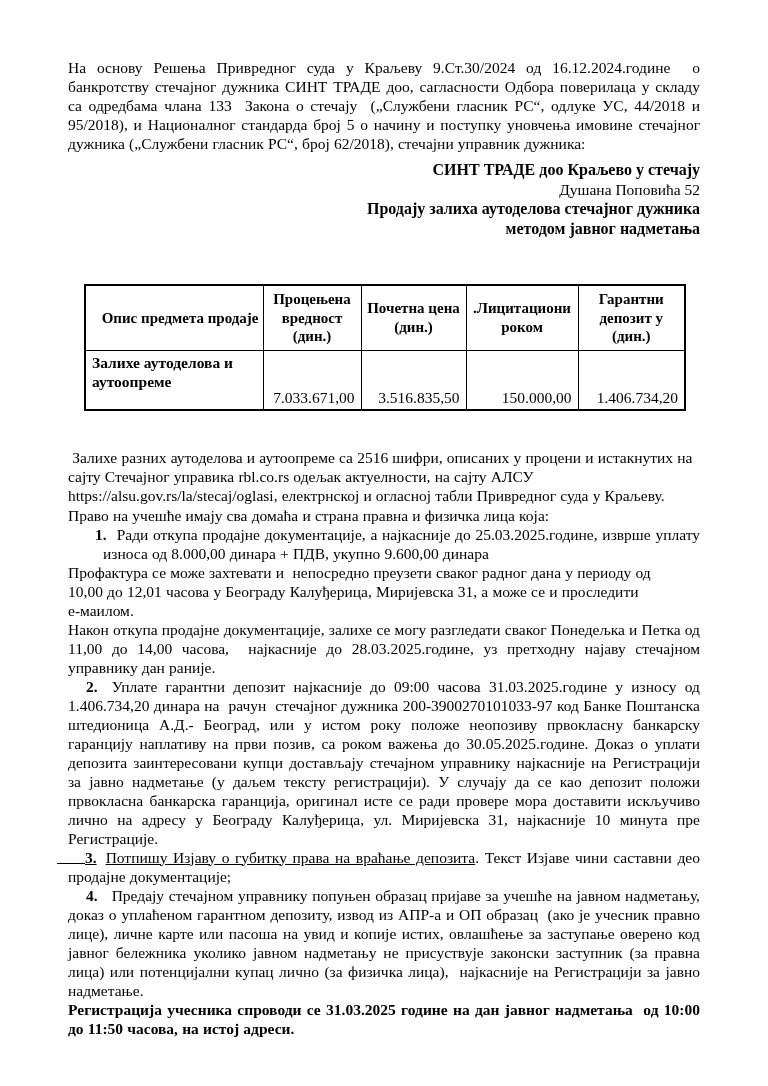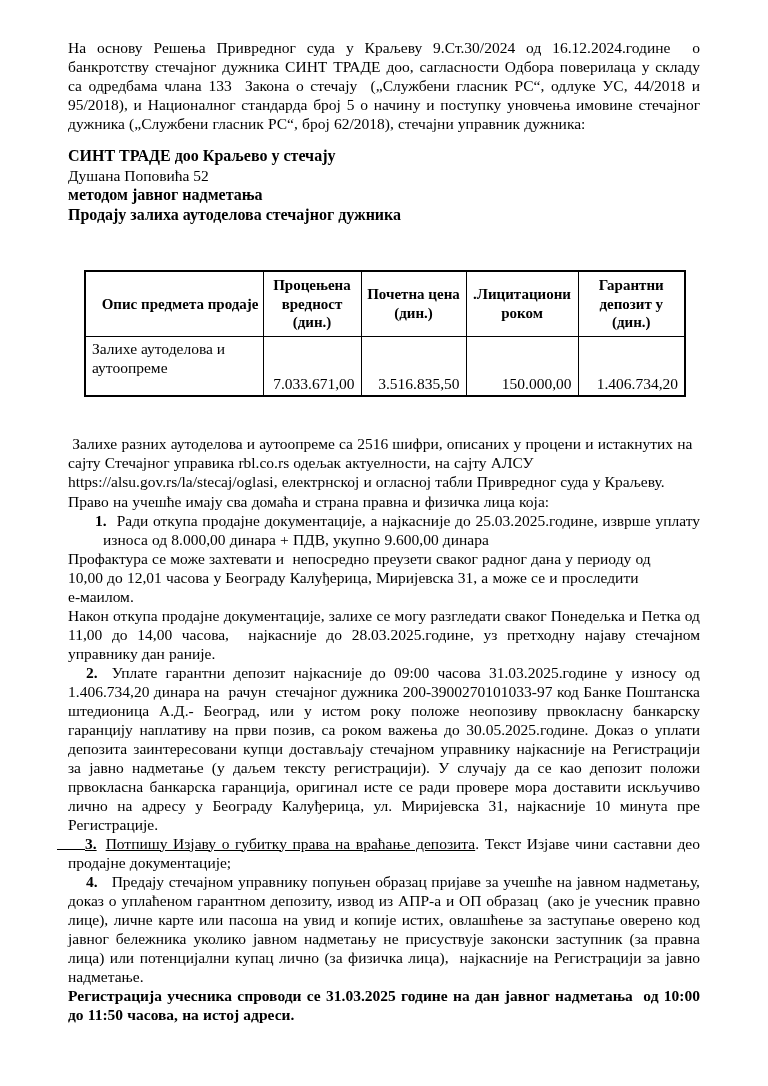--- a/index.html
+++ b/index.html
@@ -4,31 +4,31 @@
 <style>
   html, body { margin: 0; padding: 0; }
   body {
     width: 768px; height: 1086px;
     background: #ffffff;
     color: #000000;
     font-family: "Liberation Serif", serif;
     font-size: 15.5px;
     overflow: hidden;
   }
-  .page { padding: 38px 68px 0 68px; }
+  .page { padding: 58px 68px 0 68px; }
   p { margin: 0; }
   .para {
     line-height: 19px;
     white-space: pre-wrap;
     word-spacing: 0.02em;
   }
   .justify { text-align: justify; }
 
   
-  .heading { text-align: left; margin-top: 13px; }
+  .heading { text-align: right; margin-top: 7px; }
   .heading p { line-height: 19.5px; white-space: pre-wrap; }
   .h-bold { font-weight: bold; font-size: 16px; }
   .h-normal { font-size: 15.5px; }
 
   
   table.sale {
     border-collapse: collapse;
     table-layout: fixed;
     width: 600px;
     margin: 46px 0 0 16px;
@@ -42,21 +42,21 @@
     text-align: center;
     vertical-align: middle;
     padding: 4px 4px;
   }
   table.sale th.c1 { text-align: right; padding-left: 6px; }
   table.sale td {
     font-size: 15.5px;
     line-height: 19px;
     padding: 2px 6px;
   }
-  td.desc { vertical-align: top; height: 54px; padding-top: 3px; }
+  td.desc { vertical-align: top; height: 54px; padding-top: 3px; font-weight: bold; }
   td.amount { text-align: right; vertical-align: bottom; padding-bottom: 11px; }
 
   
   .stock { margin-top: 37px; }
   .rtp { margin-top: 1px; }
 
   
   .item1 { padding-left: 35px; text-indent: -8px; }
   .item1 .n { font-weight: bold; margin-right: 10px; }
   .itemp { text-indent: 18px; }
@@ -75,22 +75,22 @@
 </head>
 <body>
 
 <div class="page">
 
   <p class="para justify">На основу Решења Привредног суда у Краљеву 9.Ст.30/2024 од 16.12.2024.године  о банкротству стечајног дужника СИНТ ТРАДЕ доо, сагласности Одбора поверилаца у складу са одредбама члана 133  Закона о стечају  („Службени гласник РС“, одлуке УС, 44/2018 и 95/2018), и Националног стандарда број 5 о начину и поступку уновчења имовине стечајног дужника („Службени гласник РС“, број 62/2018), стечајни управник дужника:</p>
 
   <div class="heading">
     <p class="h-bold">СИНТ ТРАДЕ доо Краљево у стечају</p>
     <p class="h-normal">Душана Поповића 52</p>
+    <p class="h-bold">Продају залиха аутоделова стечајног дужника</p>
     <p class="h-bold">методом јавног надметања</p>
-    <p class="h-bold">Продају залиха аутоделова стечајног дужника</p>
   </div>
 
   <table class="sale">
     <colgroup>
       <col style="width:178px">
         <col style="width:98px">
         <col style="width:105px">
         <col style="width:112px">
         <col style="width:107px">
     </colgroup>

